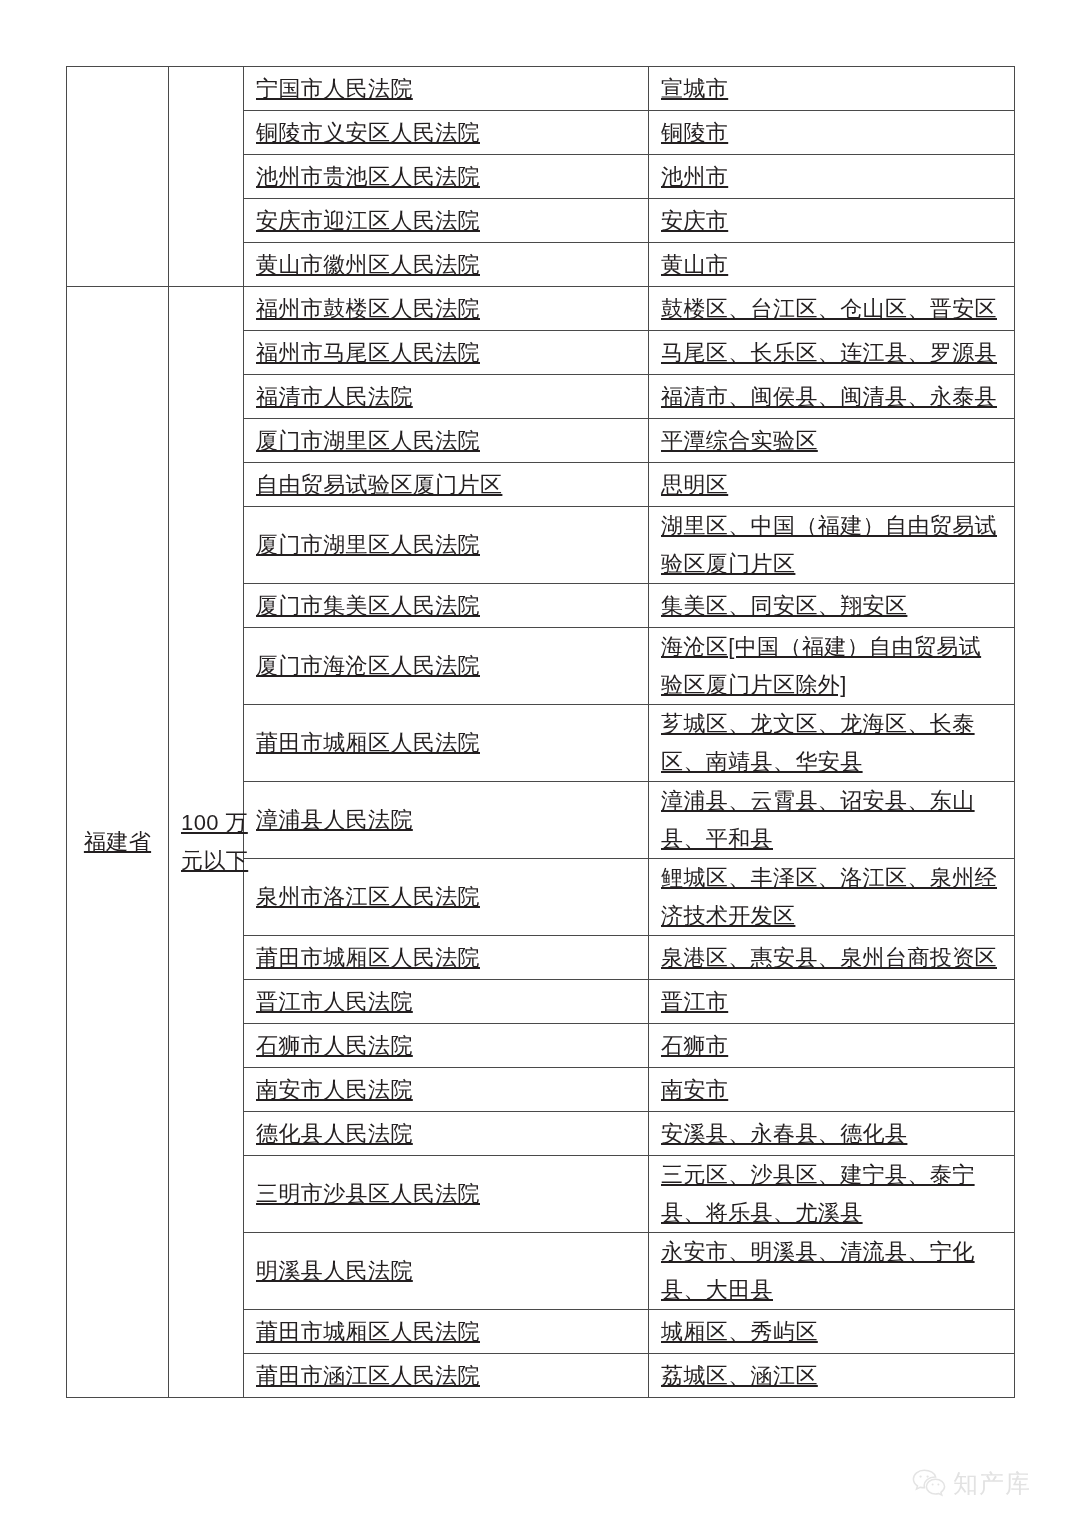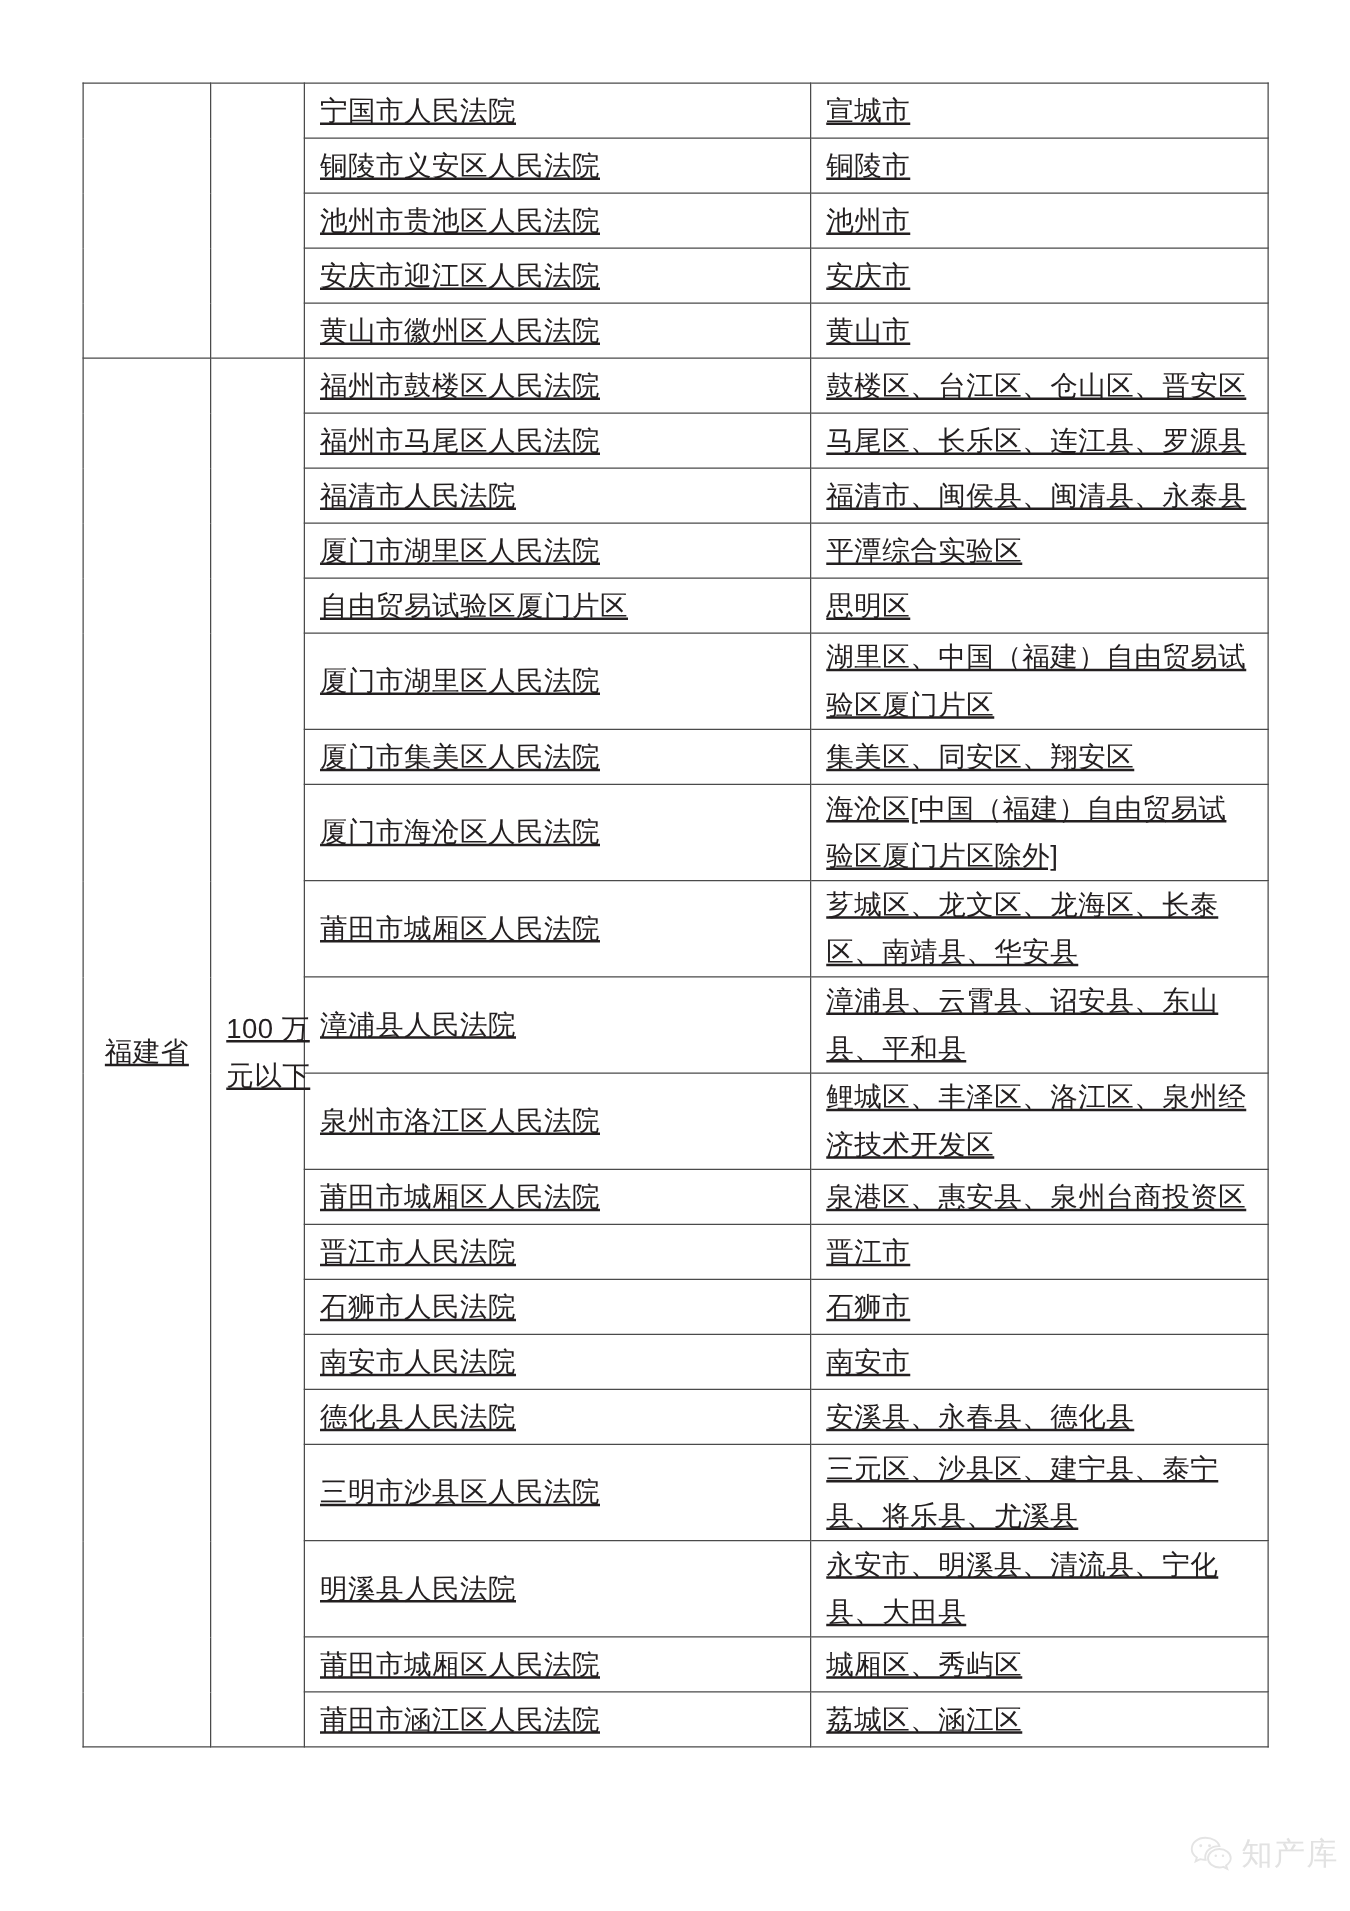--- a/index.html
+++ b/index.html
@@ -66,21 +66,21 @@
 
   td.twoline {
     line-height: 38px;
     padding-top: 0;
     padding-bottom: 0;
   }
 
   
   .watermark {
     position: absolute;
-    left: 952px;
+    left: 912px;
     top: 1468px;
     display: flex;
     align-items: center;
     gap: 7px;
     opacity: 1;
   }
   .watermark .wm-icon {
     width: 34px;
     height: 30px;
     position: relative;

